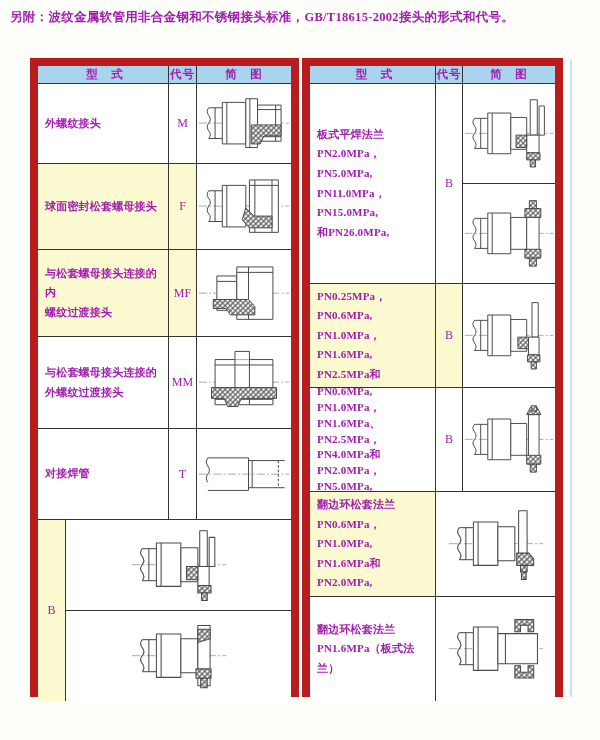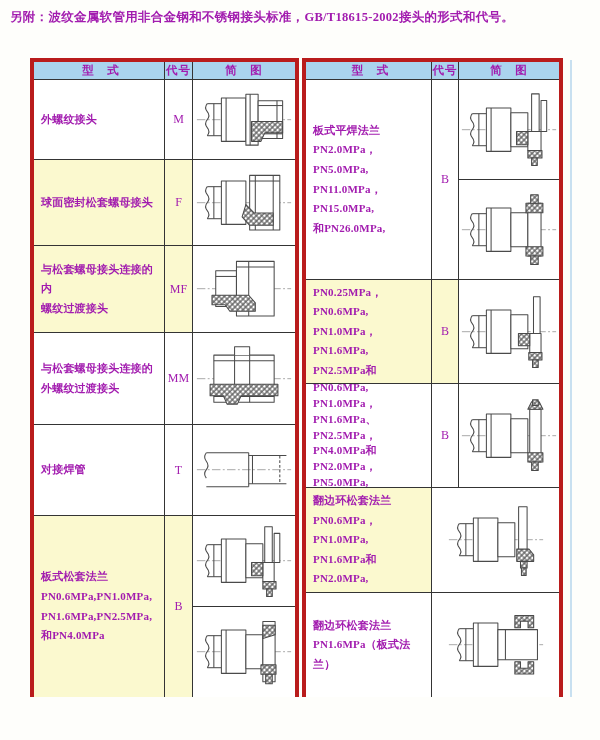--- a/index.html
+++ b/index.html
@@ -1,19 +1,19 @@
 <!DOCTYPE html>
 <html><head>
 <meta charset="utf-8">
 <style>
   html,body{margin:0;padding:0;background:#ffffff;}
   .page{position:relative;width:600px;height:740px;background:#fefefb;overflow:hidden;
         font-family:"Liberation Serif","DejaVu Serif",serif;color:#a21caf;}
   .title{position:absolute;left:10px;top:9px;font-size:12.5px;font-weight:bold;letter-spacing:.3px;white-space:nowrap;}
-  .tbl{position:absolute;top:58px;border:4px solid #b91c1c;background:#fff;box-sizing:border-box;}
+  .tbl{position:absolute;top:58px;border:8px solid #b91c1c;background:#fff;box-sizing:border-box;}
   .tbl.lft{left:30px;width:269px;height:639px;}
   .tbl.rgt{left:302px;width:261px;height:639px;}
   .trow{display:flex;box-sizing:border-box;border-bottom:1px solid #343434;}
   .trow.last{border-bottom:none;}
   .cell{box-sizing:border-box;border-right:1px solid #343434;overflow:hidden;}
   .cell.diag{border-right:none;}
   .lft .type{width:131px;}  .lft .code{width:28px;}
   .rgt .type{width:126px;}  .rgt .code{width:27px;}
   .diag{flex:1;display:flex;flex-direction:column;background:#fff;}
   .head{height:18px;background:#aad4ee;}
@@ -204,26 +204,20 @@
                   <line x1="57" y1="55" x2="97" y2="55"></line>
                   <line x1="90" y1="25" x2="90" y2="55" stroke-dasharray="3 2"></line>
                 </g>
               </svg>
             </div>
           </div>
       </div>
     </div>
 
     <div class="trow last" style="height:181px">
-      <div class="cell type hl">
-          <div class="tx">板式松套法兰
-PN0.6MPa,PN1.0MPa,
-PN1.6MPa,PN2.5MPa,
-和PN4.0MPa</div>
-        </div>
       <div class="cell code hl">B</div>
       <div class="cell diag">
         <div class="dsub">
             <div class="dwrap">
               <svg viewBox="0 0 104 80" preserveAspectRatio="xMidYMid meet">
                 <g stroke="#4a4a4a" stroke-width="1.1" fill="none" stroke-linejoin="round">
                   <defs>
                     <pattern id="h6" width="4" height="4" patternUnits="userSpaceOnUse" patternTransform="rotate(45)">
                       <rect width="4" height="4" fill="#fff"></rect>
                       <line x1="0" y1="0" x2="0" y2="4" stroke="#6a6a6a" stroke-width="1.3"></line>

